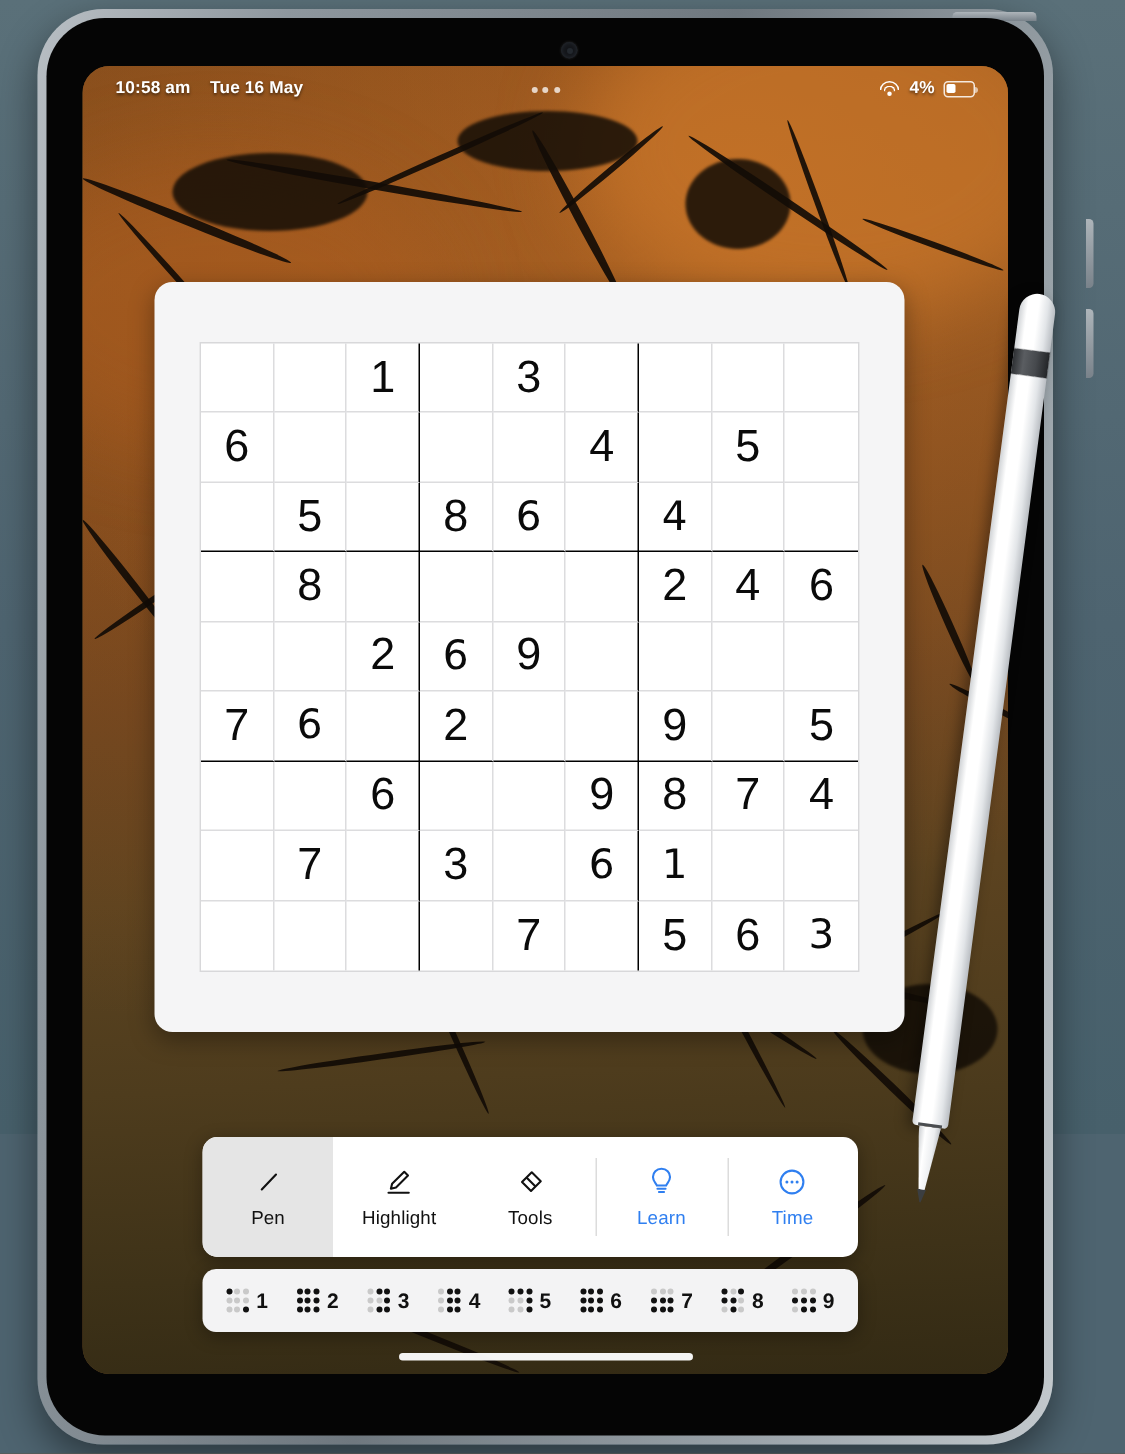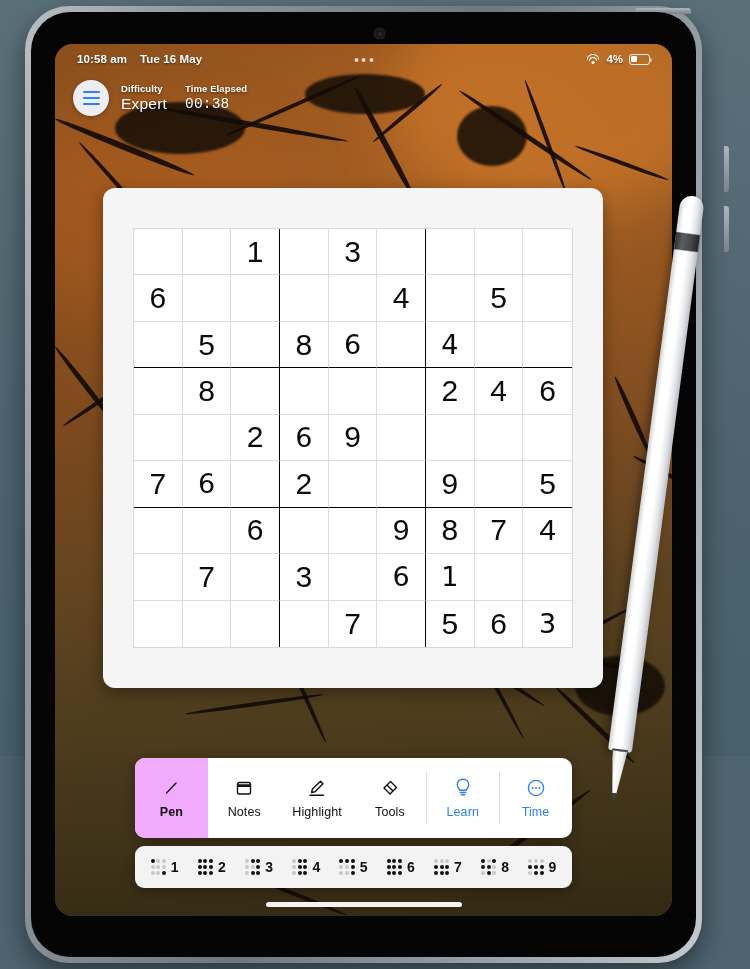--- a/index.html
+++ b/index.html
@@ -91,21 +91,21 @@
   .grid > .cell:nth-child(n+73){ border-bottom:none; }
   .cell.br{ border-right:1.9px solid #000; }
   .cell.bb{ border-bottom:1.9px solid #000; }
 
   
   .toolbar{ position:absolute; left:80px; top:714px; width:437px; height:80px;
     background:#fff; border-radius:10px; display:flex; overflow:hidden;
     box-shadow:0 3px 12px rgba(0,0,0,.32); }
   .tool{ flex:1; display:flex; flex-direction:column; align-items:center;
     justify-content:center; gap:7px; cursor:pointer; position:relative; color:#111; }
-  .tool.active{ background:#f0abfc;font-weight:bold; }
+  .tool.active{ background:#e5e5e5; }
   .tool.sep::before{ content:""; position:absolute; left:0; top:14px; bottom:14px;
     width:1px; background:#dcdcdc; }
   .tool .lab{ font-size:12.5px; letter-spacing:.1px; }
   .tool.blue{ color:#2f7ff0; }
   .ticon{ height:21px; display:flex; align-items:center; justify-content:center; }
 
   
   .numbar{ position:absolute; left:80px; top:802px; width:437px; height:42px;
     background:#f3f3f4; border-radius:9px; display:flex; align-items:center;
     justify-content:space-around; padding:0 6px;
@@ -202,37 +202,20 @@
             <i></i>
             <i></i>
           </span>
         <span>4%</span>
         <span class="battery">
             <i style="width:34%"></i>
           </span>
       </div>
     </div>
 
-    <div class="gheader">
-      <div class="menu-btn">
-        <i></i>
-          <i></i>
-          <i></i>
-      </div>
-      <div class="hstats">
-        <div class="hstat">
-          <div class="lbl">Difficulty</div>
-          <div class="val">Expert</div>
-        </div>
-        <div class="hstat">
-          <div class="lbl">Time Elapsed</div>
-          <div class="val mono">00:38</div>
-        </div>
-      </div>
-    </div>
 
     <div class="board-card">
       <div class="grid" id="grid">
           <div class="cell"></div>
           <div class="cell"></div>
           <div class="cell br">1</div>
           <div class="cell"></div>
           <div class="cell">3</div>
           <div class="cell br"></div>
           <div class="cell"></div>
@@ -317,29 +300,20 @@
         <div class="tool active">
           <span class="ticon">
             <svg width="20" height="20" viewBox="0 0 20 20" fill="none" stroke="currentColor" stroke-width="1.4" stroke-linecap="round">
               <line x1="5.5" y1="15" x2="15" y2="5"></line>
             </svg>
           </span>
           <span class="lab">Pen</span>
         </div>
         <div class="tool">
           <span class="ticon">
-            <svg width="20" height="20" viewBox="0 0 20 20" fill="none" stroke="currentColor" stroke-width="1.4">
-              <rect x="3.5" y="4.5" width="13" height="11.5" rx="1.8"></rect>
-              <path d="M3.5 7.6 H16.5" stroke-width="2.6"></path>
-            </svg>
-          </span>
-          <span class="lab">Notes</span>
-        </div>
-        <div class="tool">
-          <span class="ticon">
             <svg width="22" height="20" viewBox="0 0 22 20" fill="none" stroke="currentColor" stroke-width="1.4" stroke-linecap="round" stroke-linejoin="round">
               <path d="M14.5 3.2 L17 5.7 L9 13.7 L5.6 14.5 L6.4 11.1 Z"></path>
               <line x1="4" y1="17.2" x2="17.5" y2="17.2"></line>
             </svg>
           </span>
           <span class="lab">Highlight</span>
         </div>
         <div class="tool">
           <span class="ticon">
             <svg width="20" height="20" viewBox="0 0 20 20" fill="none" stroke="currentColor" stroke-width="1.4" stroke-linejoin="round">

